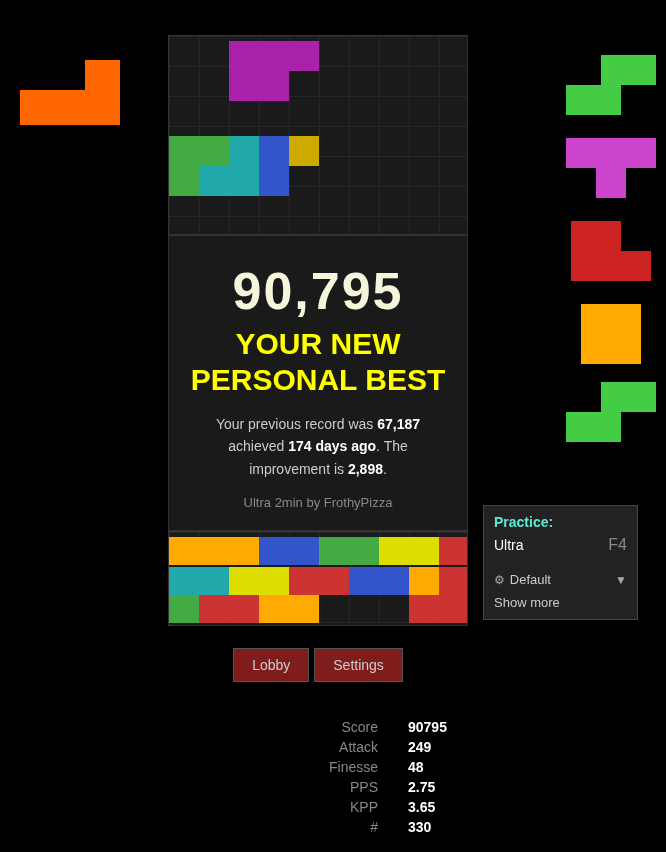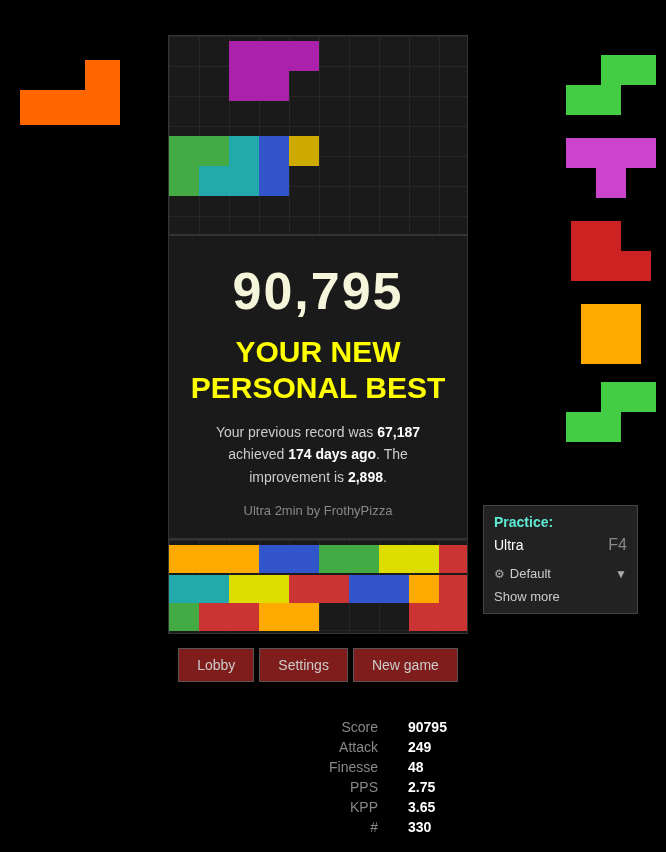--- a/index.html
+++ b/index.html
@@ -193,21 +193,21 @@
       font-weight: 900;
       color: #f5f5dc;
       letter-spacing: 2px;
     }
 
     .personal-best {
       font-size: 30px;
       font-weight: 900;
       color: #ffff00;
       line-height: 1.2;
-      margin-top: 13px;
+      margin-top: 5px;
     }
 
     .prev-record {
       font-size: 14px;
       color: #cccccc;
       margin-top: 15px;
       line-height: 1.6;
     }
 
     .prev-record strong {
@@ -306,21 +306,21 @@
       color: #5eead4;
       font-size: 14px;
       font-weight: bold;
       margin-bottom: 6px;
     }
 
     .practice-mode {
       display: flex;
       justify-content: space-between;
       align-items: center;
-      margin-bottom: 12px;
+      margin-bottom: 18px;
     }
 
     .practice-mode-label {
       color: #ffffff;
       font-size: 14px;
     }
 
     .practice-key {
       color: #888;
       font-size: 16px;
@@ -428,21 +428,20 @@
       <div class="bp" style="left:30px;top:63px;width:60px;height:28px;background:#cc3333;"></div>
       <div class="bp" style="left:90px;top:63px;width:60px;height:28px;background:#ffaa00;"></div>
       <div class="bp" style="left:240px;top:63px;width:60px;height:28px;background:#cc3333;"></div>
     </div>
   </div>
 </div>
 
 <div class="action-buttons">
   <button class="btn">Lobby</button>
   <button class="btn">Settings</button>
-  <button class="btn">New game</button>
 </div>
 
 <div class="stats-area">
   <div class="stat-row">
     <span class="stat-label">Score</span>
     <span class="stat-value">90795</span>
   </div>
   <div class="stat-row">
     <span class="stat-label">Attack</span>
     <span class="stat-value">249</span>

